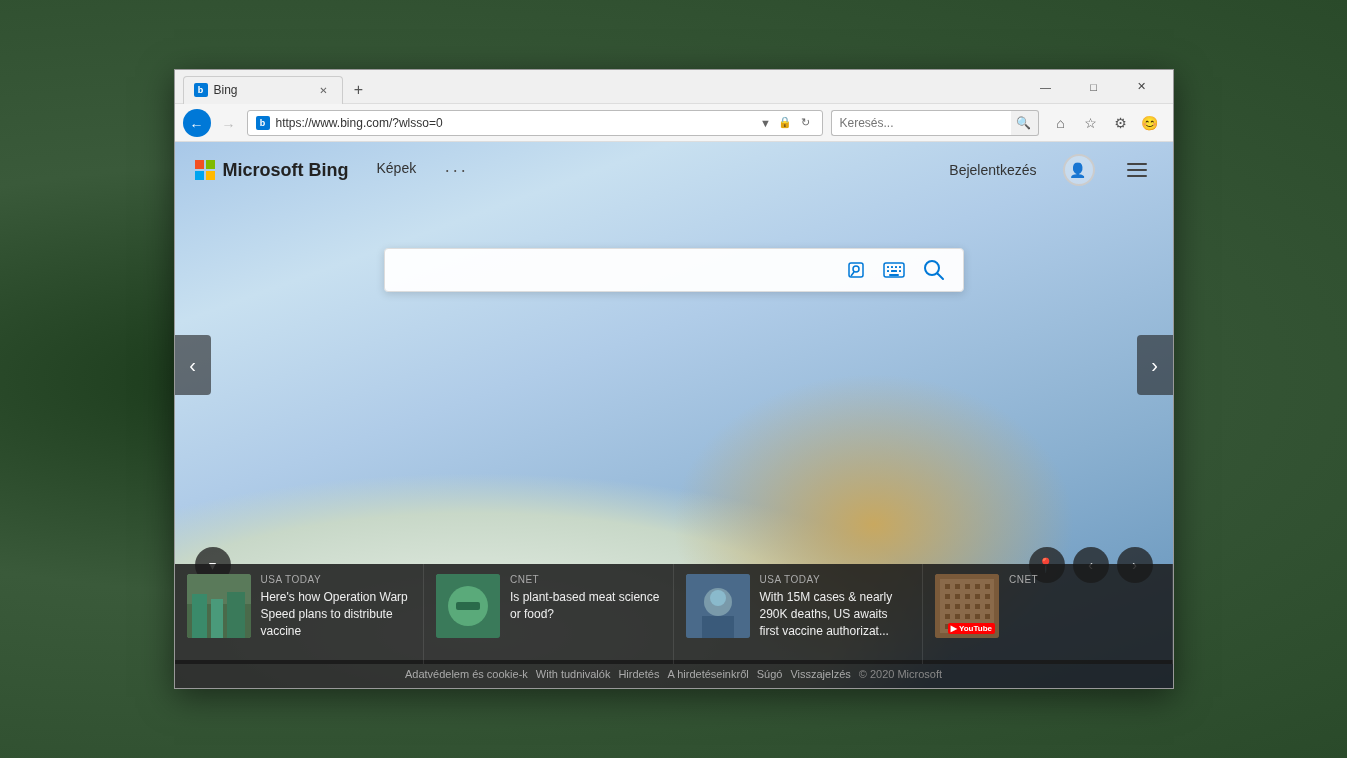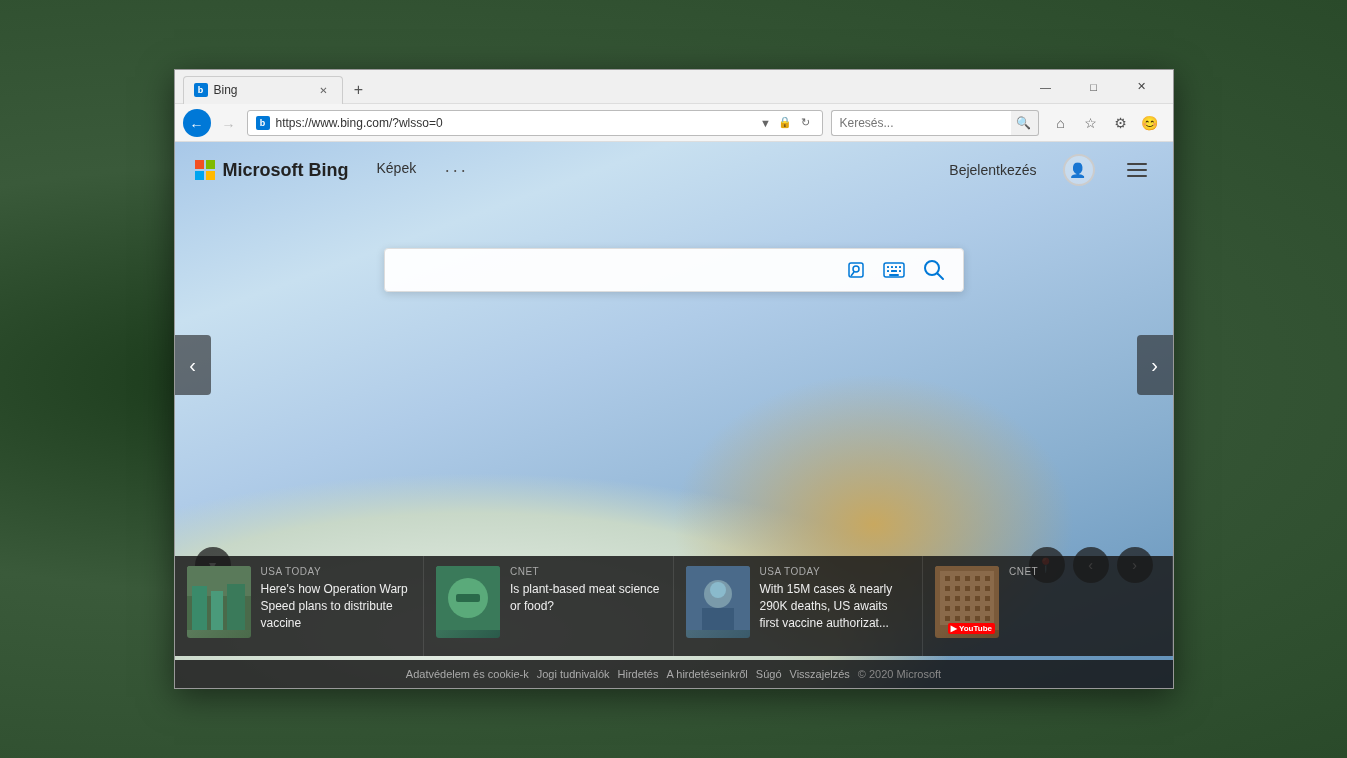--- a/index.html
+++ b/index.html
@@ -480,21 +480,21 @@
       text-transform: uppercase;
       letter-spacing: 0.5px;
     }
     .news-title {
       font-size: 12px;
       color: #eee;
       line-height: 1.4;
     }
     .news-thumb {
       width: 64px;
-      height: 72px;
+      height: 64px;
       flex-shrink: 0;
       border-radius: 3px;
       overflow: hidden;
       background: #555;
       text-align: center;
     }
     .news-thumb-1 {
       background: linear-gradient(135deg, #6a8a6a, #4a6a4a);
     }
     .news-thumb-2 {
@@ -572,21 +572,21 @@
       height: 28px;
       background: rgba(20,20,20,0.85);
       z-index: 5;
       display: flex;
       align-items: center;
       justify-content: center;
       gap: 8px;
     }
     
     .news-cards {
-      bottom: 32px;
+      bottom: 24px;
     }
     .bing-footer {
       bottom: 0;
     }
     .footer-link {
       font-size: 11px;
       color: #aaa;
       cursor: pointer;
       text-decoration: none;
     }
@@ -780,21 +780,21 @@
           <div class="news-source">CNET</div>
           <div class="news-title"></div>
         </div>
       </div>
     </div>
 
     <div class="next-arrow">›</div>
 
     <div class="bing-footer">
       <a class="footer-link">Adatvédelem és cookie-k</a>
-      <a class="footer-link">Jogi tudnivalók</a>
+      <a class="footer-link">With tudnivalók</a>
       <a class="footer-link">Hirdetés</a>
       <a class="footer-link">A hirdetéseinkről</a>
       <a class="footer-link">Súgó</a>
       <a class="footer-link">Visszajelzés</a>
       <span class="footer-copy">© 2020 Microsoft</span>
     </div>
 
   </div>
 </div>
 

